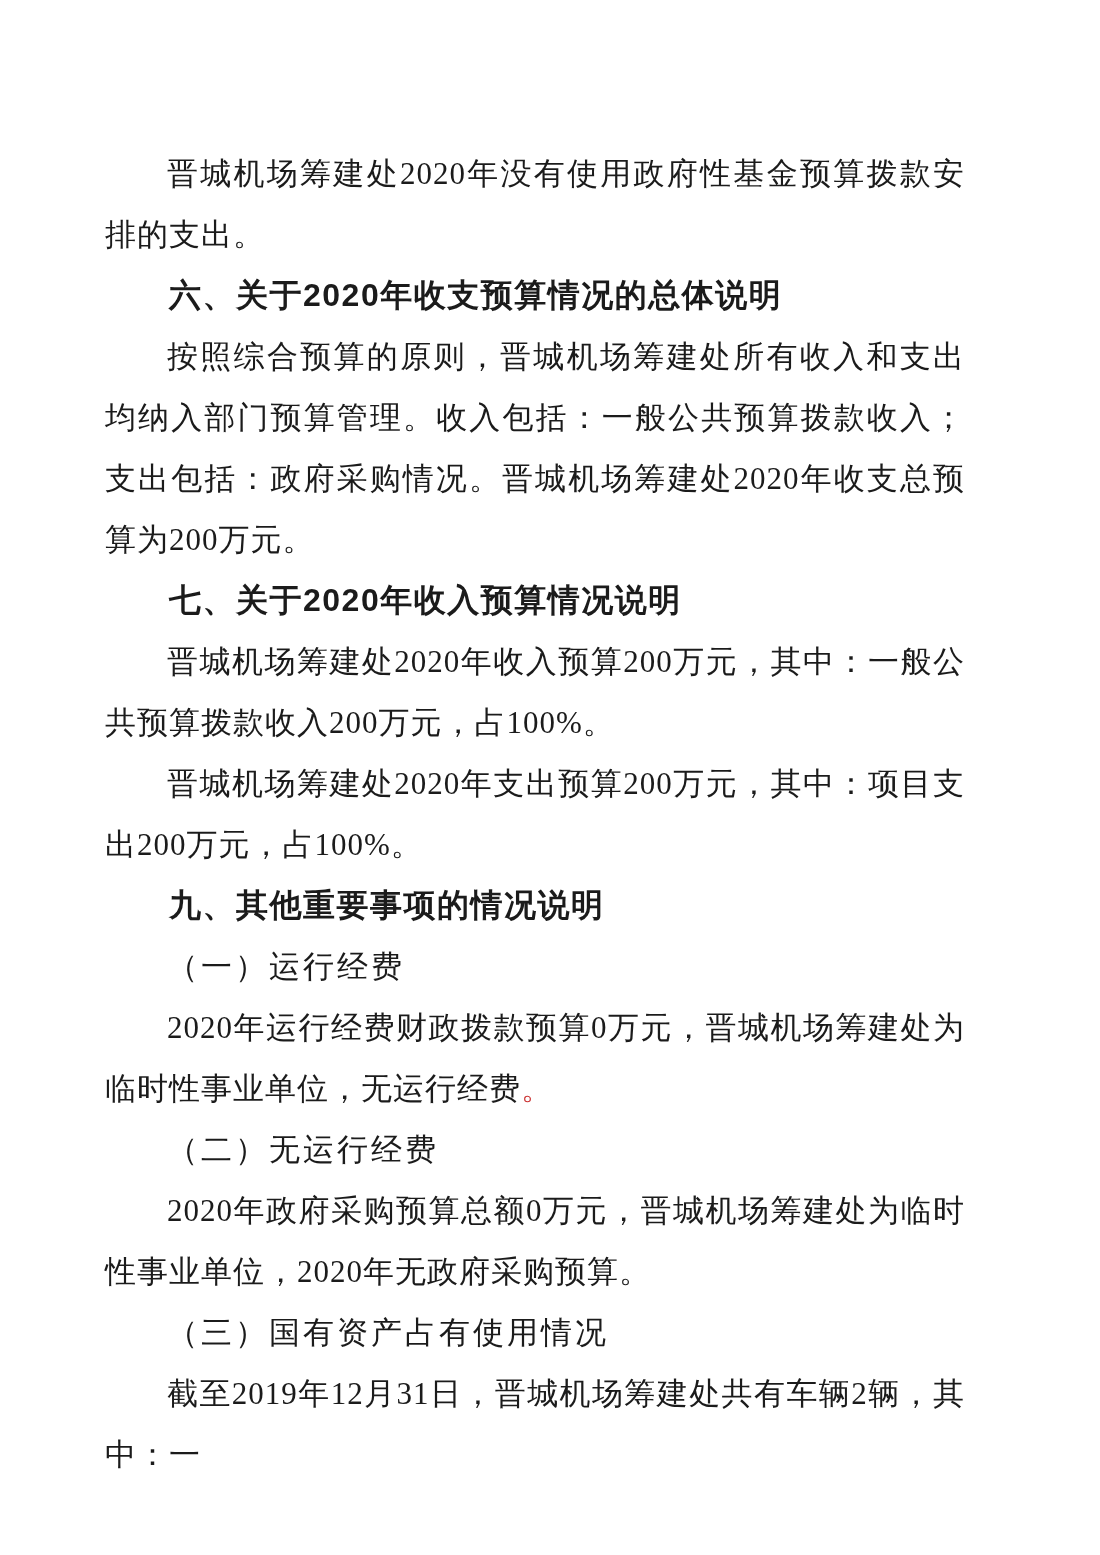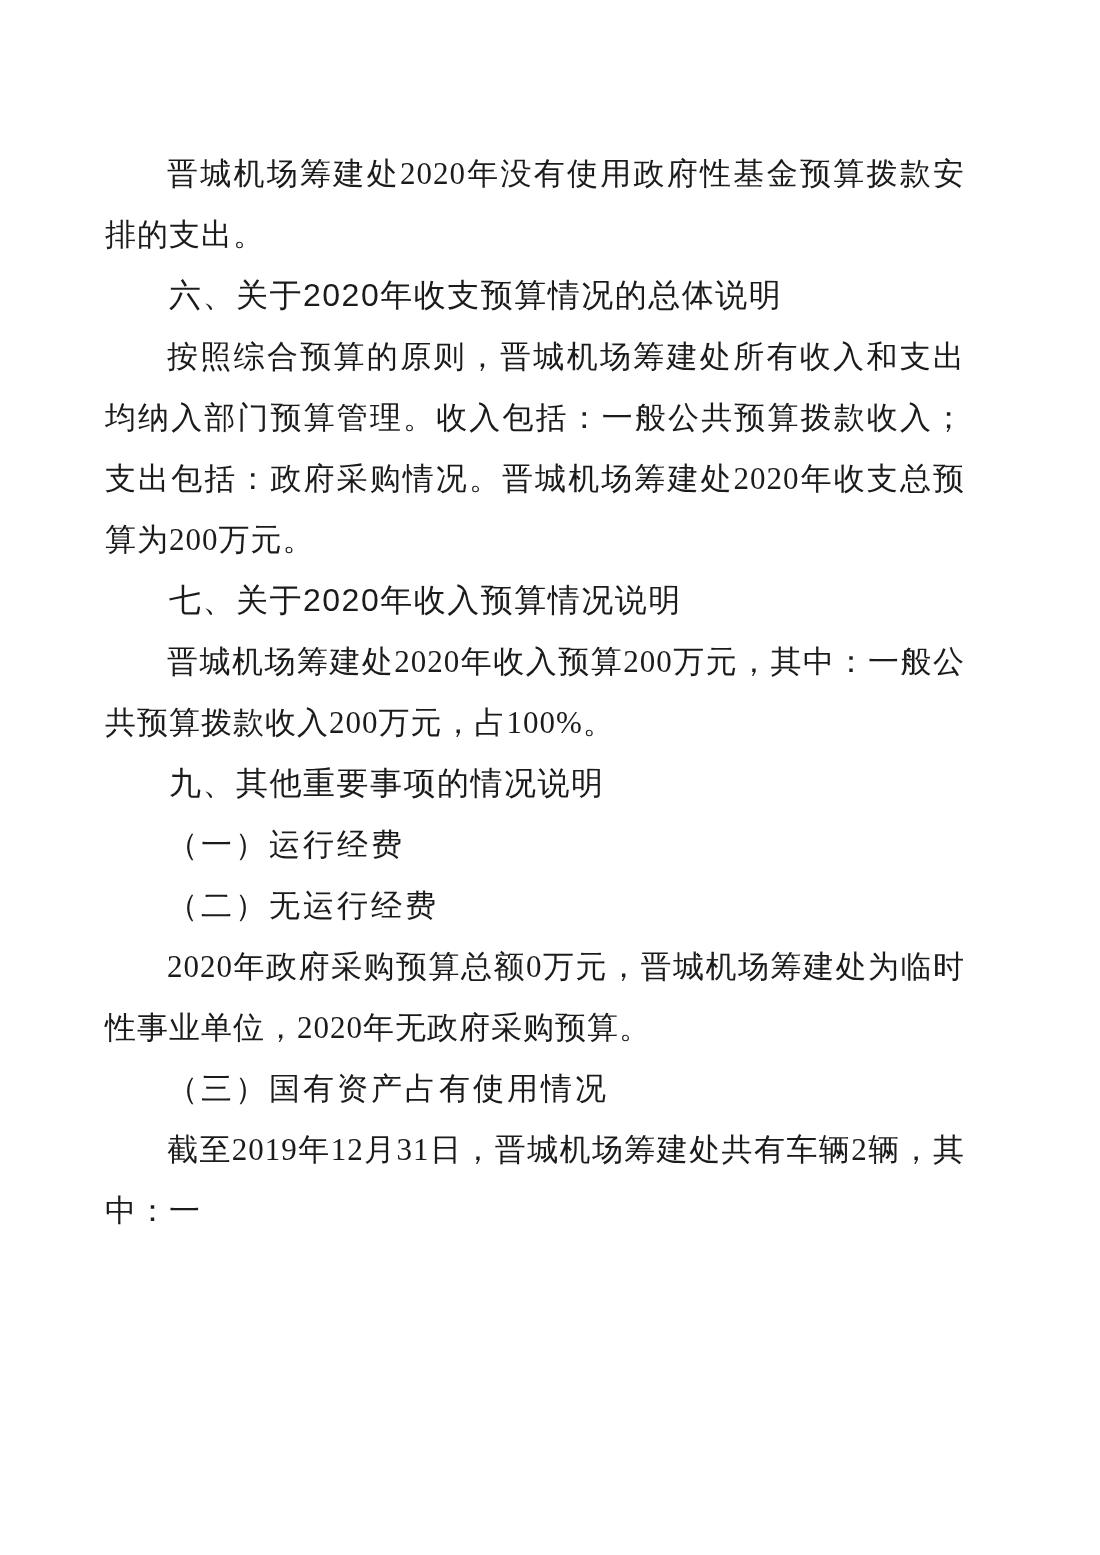--- a/index.html
+++ b/index.html
@@ -28,21 +28,21 @@
     font-size: 31px;
     line-height: 61px;
     text-indent: 2em;
     text-align: justify;
     text-justify: inter-character;
     letter-spacing: 1px;
     word-break: break-all;
   }
   .content p.heading {
     font-family: "Liberation Sans", "DejaVu Sans", sans-serif;
-    font-weight: normal;
+    font-weight: bold;
     font-size: 32px;
     letter-spacing: 1.5px;
     text-align: left;
   }
   .content p.subheading {
     letter-spacing: 3px;
     text-align: left;
   }
   .red {
     color: #cc3333;
@@ -58,25 +58,27 @@
 
     <p class="heading">六、关于2020年收支预算情况的总体说明</p>
 
     <p class="body">按照综合预算的原则，晋城机场筹建处所有收入和支出均纳入部门预算管理。收入包括：一般公共预算拨款收入；支出包括：政府采购情况。晋城机场筹建处2020年收支总预算为200万元。</p>
 
     <p class="heading">七、关于2020年收入预算情况说明</p>
 
     <p class="body">晋城机场筹建处2020年收入预算200万元，其中：一般公共预算拨款收入200万元，占100%。</p>
 
 
+    <p class="body">晋城机场筹建处2020年支出预算200万元，其中：项目支出200万元，占100%。</p>
 
     <p class="heading">九、其他重要事项的情况说明</p>
 
     <p class="subheading">（一）运行经费</p>
 
+    <p class="body"><span>2020年运行经费财政拨款预算0万元，晋城机场筹建处为临时性事业单位，无运行经费</span><span class="red">。</span></p>
 
     <p class="subheading">（二）无运行经费</p>
 
     <p class="body">2020年政府采购预算总额0万元，晋城机场筹建处为临时性事业单位，2020年无政府采购预算。</p>
 
     <p class="subheading">（三）国有资产占有使用情况</p>
 
     <p class="body">截至2019年12月31日，晋城机场筹建处共有车辆2辆，其中：一</p>
 
   </div>

